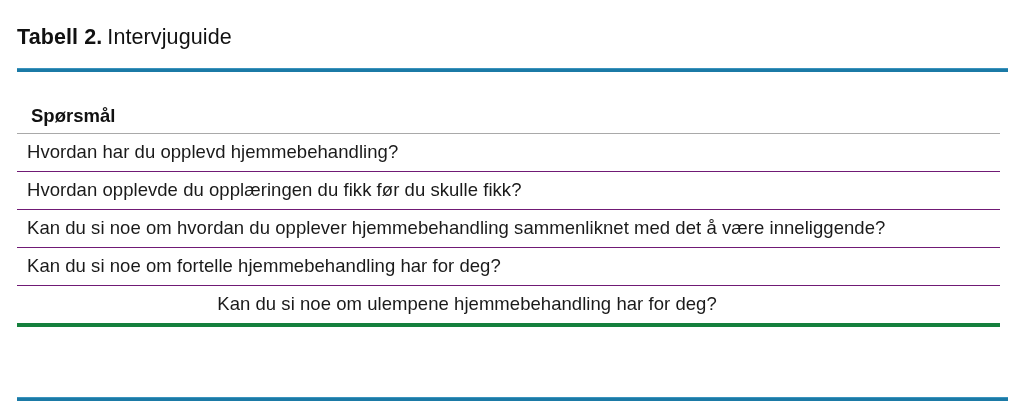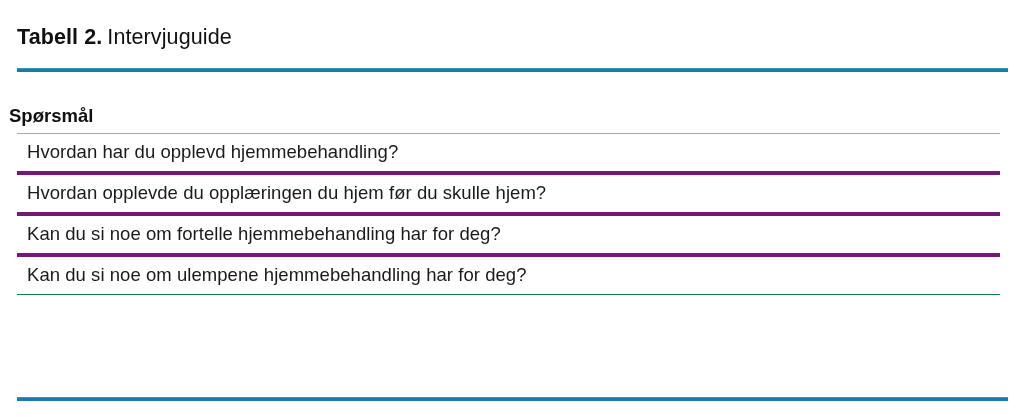--- a/index.html
+++ b/index.html
@@ -60,45 +60,46 @@
     left: 17px;
     top: 133px;
     width: 983px;
     height: 1px;
     background: #a9a9a9;
   }
 
   
   .col-head {
     position: absolute;
-    left: 9px;
+    left: 31px;
     top: 104px;
     font-size: 18.5px;
     font-weight: 700;
     line-height: 24px;
     color: #111111;
     white-space: nowrap;
   }
 
   
   .rows {
     position: absolute;
     left: 17px;
     top: 134px;
     width: 983px;
   }
   .row {
     position: relative;
     box-sizing: border-box;
-    border-bottom: 4px solid #701a75;
+    border-bottom: 1px solid #701a75;
     padding: 6px 8px 7px 10px;
     min-height: 36px;
   }
   .row:last-child {
-    border-bottom: 1px solid #15803d;
+    border-bottom: 4px solid #15803d;
+    text-align: center;
   }
   .row-text {
     font-size: 18.5px;
     line-height: 24px;
     color: #1a1a1a;
     letter-spacing: 0.05px;
     display: block;
     max-width: 880px;
   }
 </style>
@@ -115,21 +116,24 @@
 
   <div class="col-head">Spørsmål</div>
 
   <div class="rule-header"></div>
 
   <div class="rows">
     <div class="row">
       <span class="row-text">Hvordan har du opplevd hjemmebehandling?</span>
     </div>
     <div class="row">
-      <span class="row-text">Hvordan opplevde du opplæringen du hjem før du skulle hjem?</span>
+      <span class="row-text">Hvordan opplevde du opplæringen du fikk før du skulle fikk?</span>
+    </div>
+    <div class="row">
+      <span class="row-text">Kan du si noe om hvordan du opplever hjemmebehandling sammenliknet med det å være inneliggende?</span>
     </div>
     <div class="row">
       <span class="row-text">Kan du si noe om fortelle hjemmebehandling har for deg?</span>
     </div>
     <div class="row">
       <span class="row-text">Kan du si noe om ulempene hjemmebehandling har for deg?</span>
     </div>
   </div>
 
   <div class="rule-blue bottom"></div>

